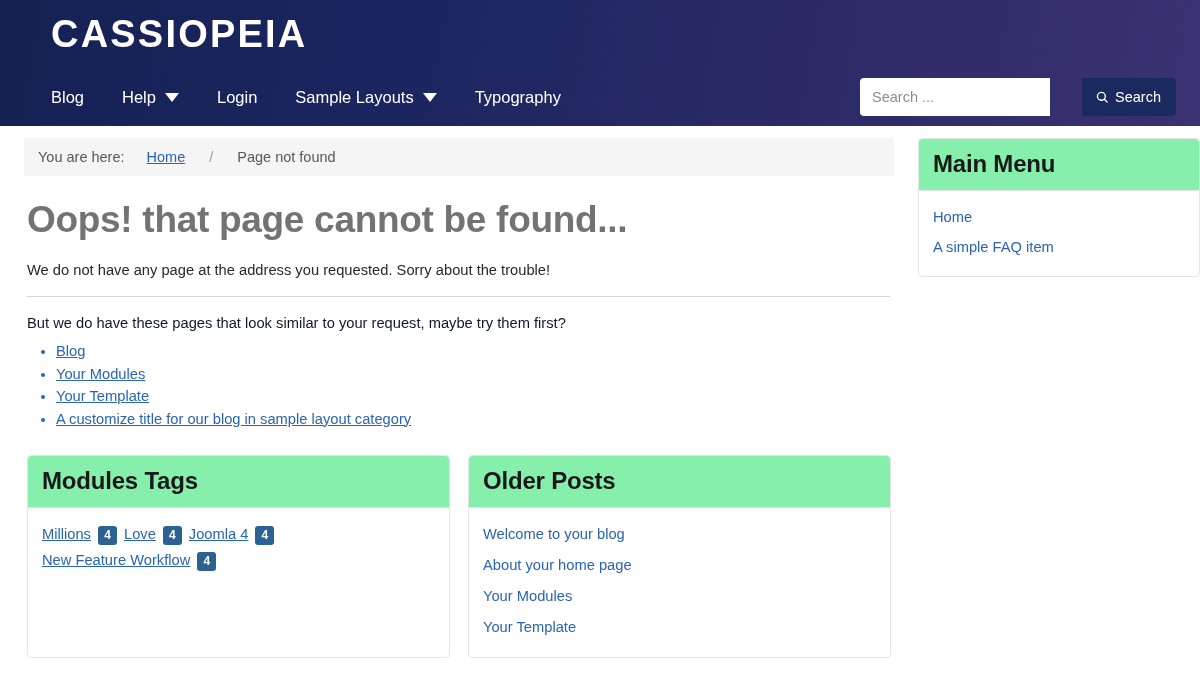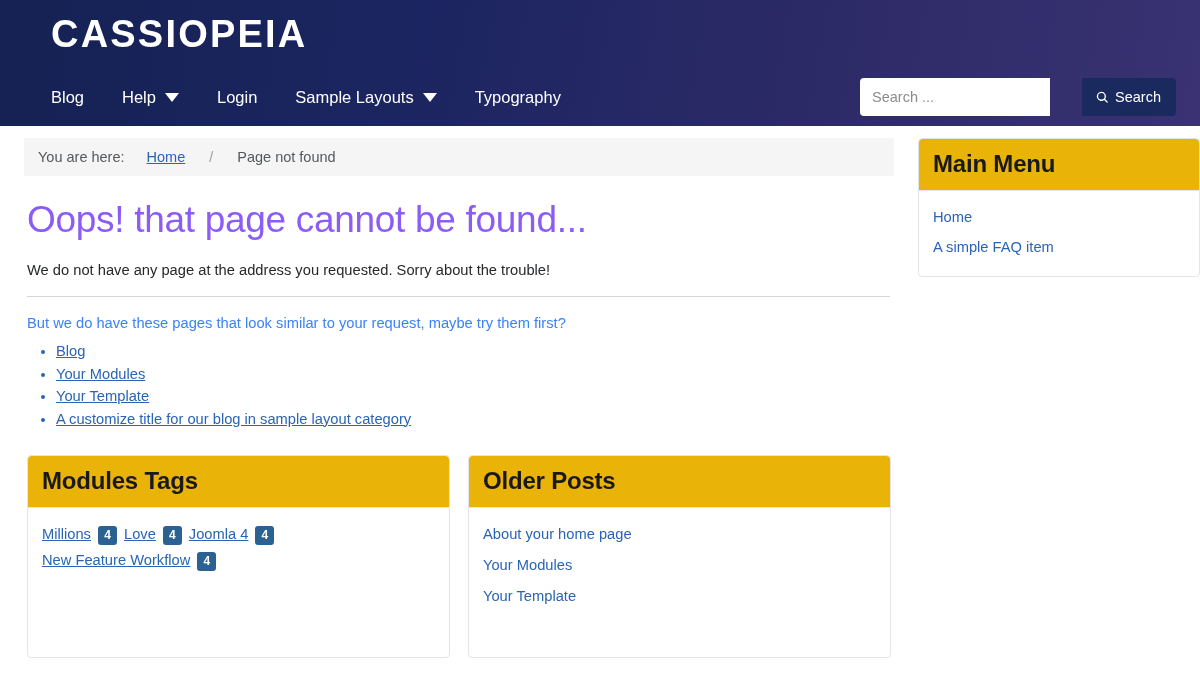--- a/index.html
+++ b/index.html
@@ -125,42 +125,42 @@
     gap: 22px;
   }
   .bc-label { color: #55595c; }
   .bc-link { color: #2a64b4; text-decoration: underline; }
   .bc-sep { color: #9aa0a6; margin: 0 2px; }
   .bc-current { color: #55595c; }
 
   
   .err-title {
     font-size: 37px;
-    font-weight: normal;
-    color: #8b5cf6;
+    font-weight: bold;
+    color: #737373;
     margin: 24px 0 0 3px;
     letter-spacing: -0.3px;
     line-height: 1.1;
   }
   .err-p {
     font-size: 14.7px;
     color: #26282a;
     margin: 19px 0 0 3px;
     line-height: 1.45;
   }
   .err-p.second { margin-top: 25px; }
   .divider {
     border: 0;
     border-top: 1px solid #d6d6d6;
     margin: 15px 3px 0 3px;
     width: 863px;
   }
   .err-lead {
     font-size: 14.7px;
-    color: #3b82f6;
+    color: #0f172a;
     margin: 18px 0 0 3px;
   }
   .sim-list {
     margin: 12px 0 0 3px;
     padding-left: 29px;
     list-style: disc;
   }
   .sim-list li {
     margin-bottom: 6.5px;
     font-size: 14.7px;
@@ -168,21 +168,21 @@
   }
   .sim-list li a { text-decoration: underline; color: #2a64b4; }
 
   
   .card {
     border: 1px solid #e3e5e8;
     border-radius: 4px;
     background: #ffffff;
   }
   .card-header {
-    background: #eab308;
+    background: #86efac;
     border-bottom: 1px solid #e3e5e8;
     border-radius: 4px 4px 0 0;
     padding: 12px 14px 13px 14px;
   }
   .card-title {
     font-size: 24px;
     font-weight: bold;
     color: #191919;
     line-height: 1.1;
     letter-spacing: -0.2px;
@@ -344,20 +344,23 @@
         </div>
       </section>
 
       <section class="card older-card">
         <div class="card-header">
           <div class="card-title">Older Posts</div>
         </div>
         <div class="card-body">
           <ul class="post-list">
             <li>
+              <a href="#">Welcome to your blog</a>
+            </li>
+            <li>
               <a href="#">About your home page</a>
             </li>
             <li>
               <a href="#">Your Modules</a>
             </li>
             <li>
               <a href="#">Your Template</a>
             </li>
           </ul>
         </div>

